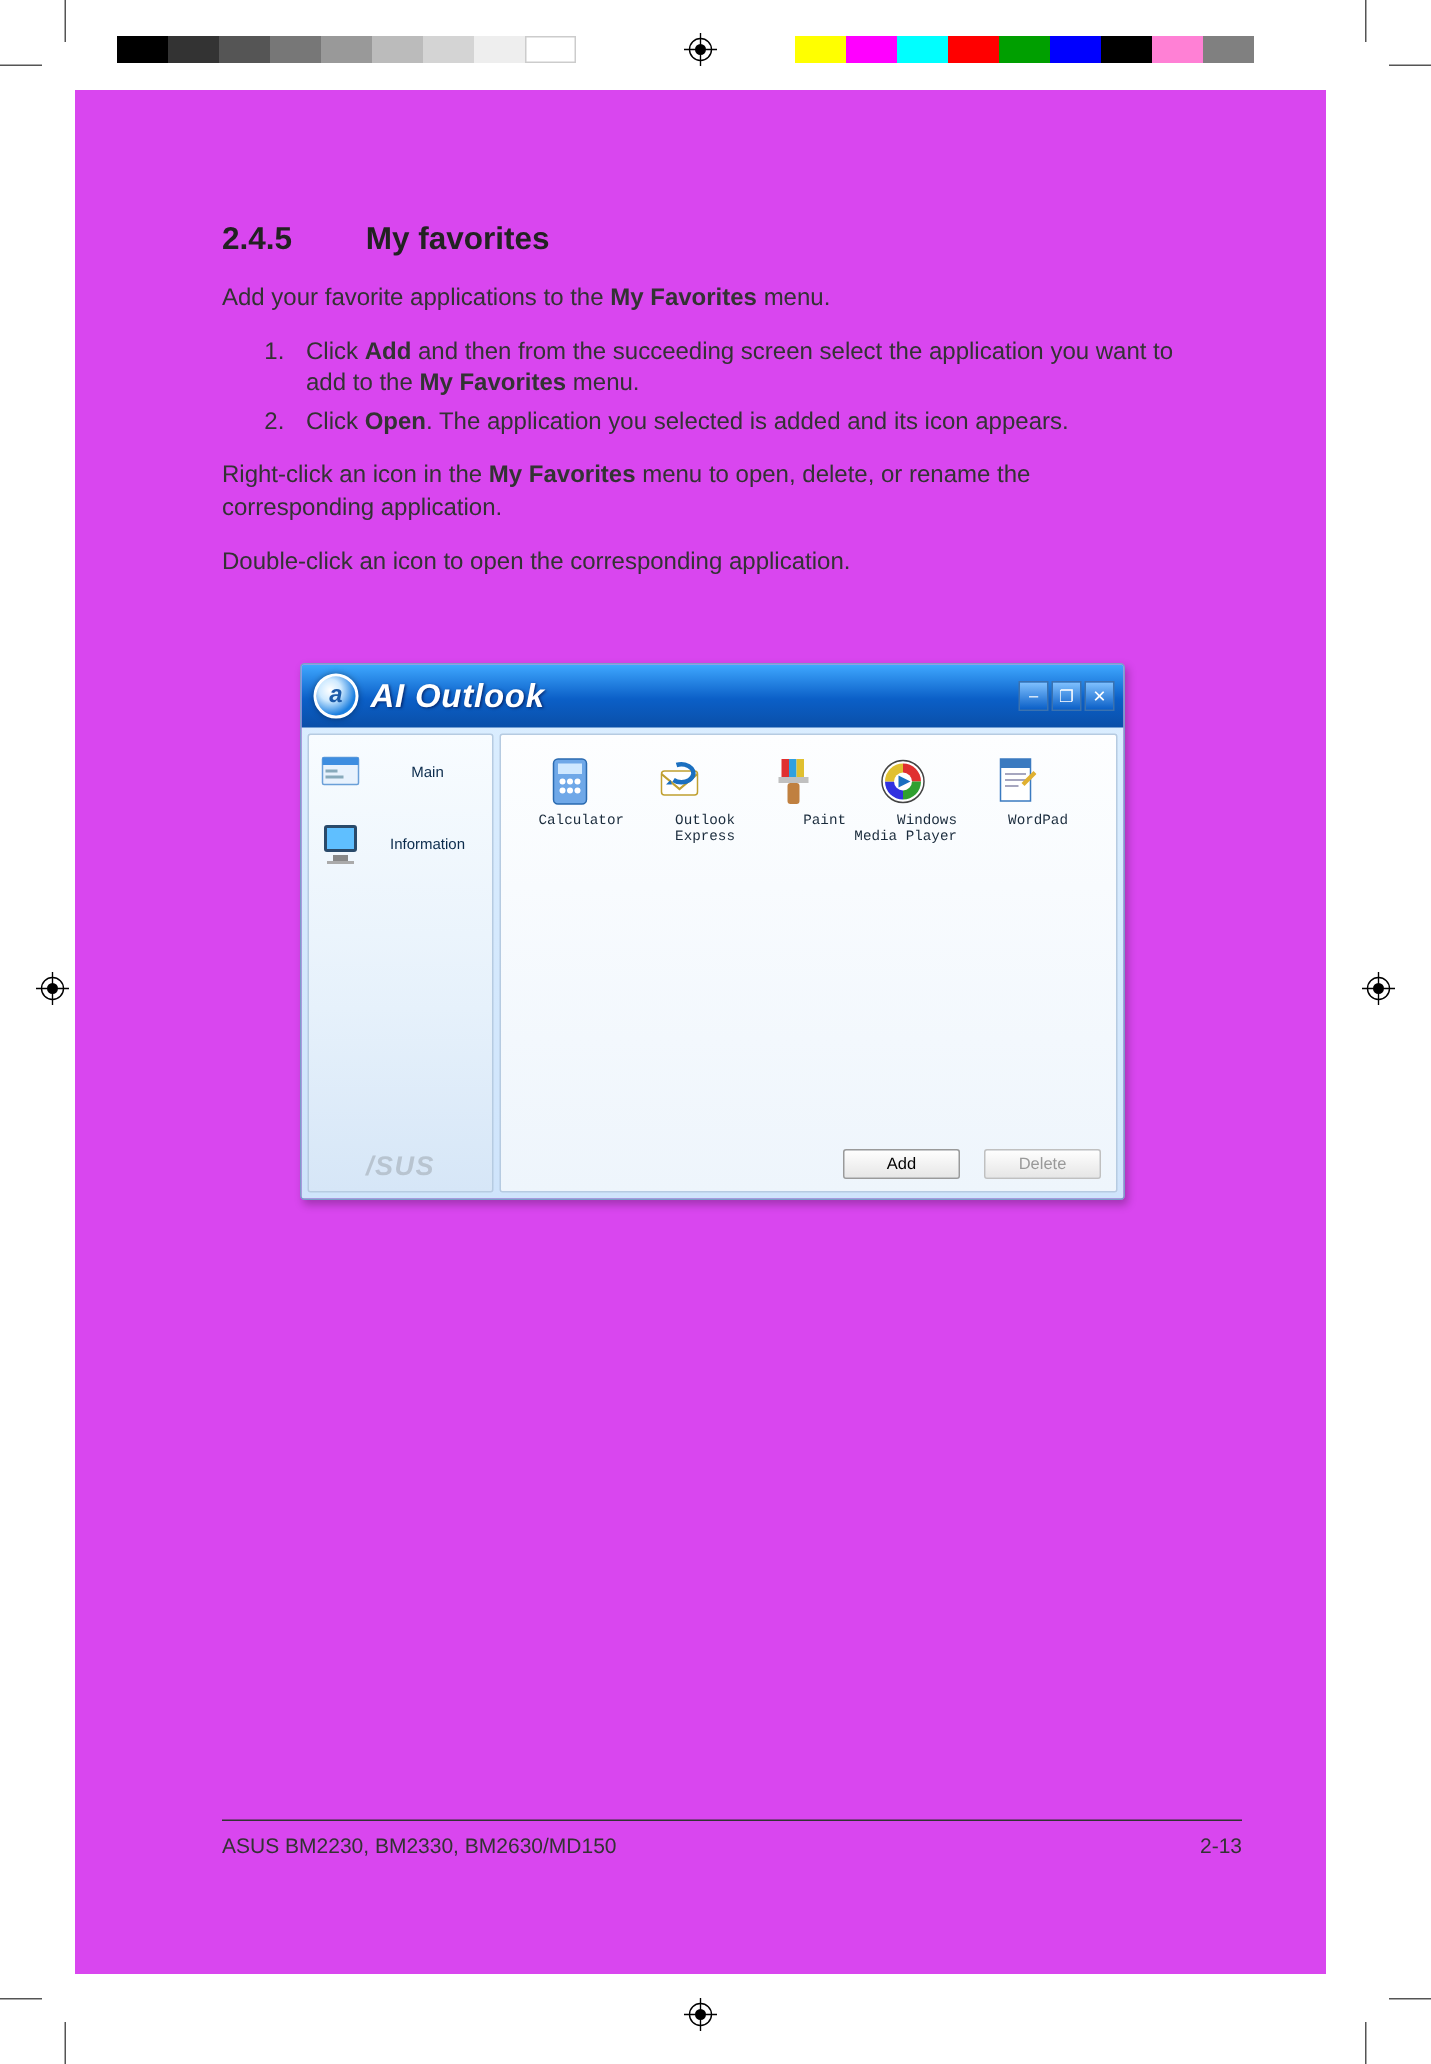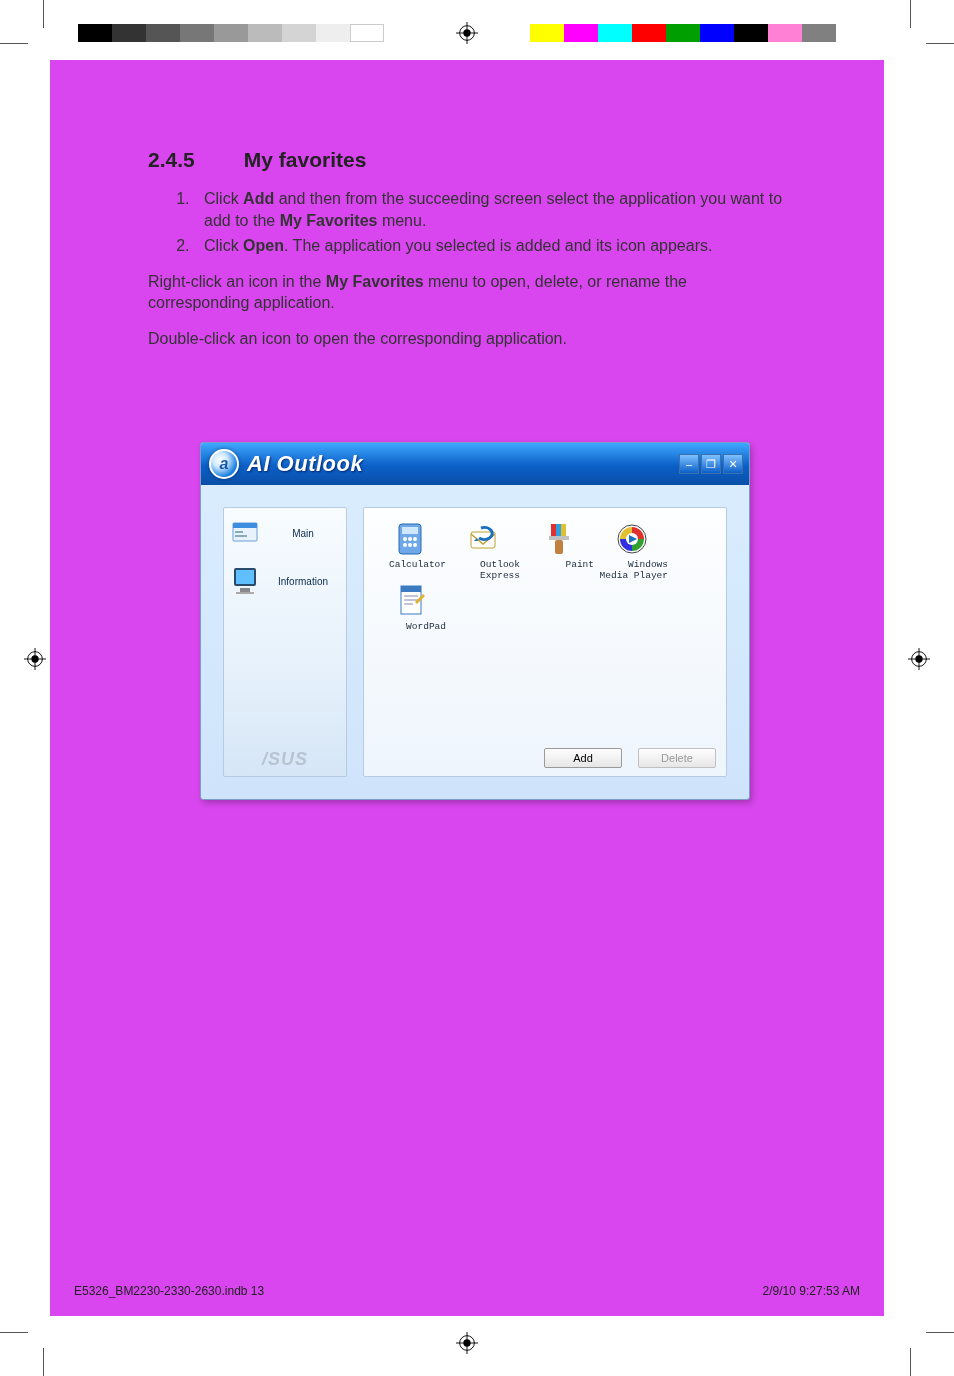--- a/index.html
+++ b/index.html
@@ -95,23 +95,23 @@
     background: linear-gradient(#7fc1ff, #0a5fc7);
     border: 1px solid #3a72b0;
     color: #fff;
     font-size: 11px;
     display:flex; align-items:center; justify-content:center;
     cursor: pointer;
   }
   .aim-body {
     display: flex;
     height: calc(100% - 42px);
-    padding: 22px;
+    padding: 4px;
     box-sizing: border-box;
-    gap: 16px;
+    gap: 4px;
   }
   .aim-sidebar {
     width: 124px;
     background: linear-gradient(#f8fcff, #e6f1fb 60%, #d6e6f7);
     border: 1px solid #b6cbe1;
     border-radius: 2px;
     display: flex;
     flex-direction: column;
     padding: 2px;
     box-sizing: border-box;
@@ -294,20 +294,23 @@
 </div>
 
 <div class="page">
 
   <div class="content">
     <h2>
       <span class="secnum">2.4.5</span>
       <span>My favorites</span>
     </h2>
 
+    <p>
+      <span>Add your favorite applications to the </span><b>My Favorites</b><span> menu.</span>
+    </p>
 
 
     <ol>
       <li>
         <span>Click </span><b>Add</b><span> and then from the succeeding screen select the application you want to add to the </span><b>My Favorites</b><span> menu.</span>
       </li>
       <li>
         <span>Click </span><b>Open</b><span>. The application you selected is added and its icon appears.</span>
       </li>
     </ol>
@@ -430,18 +433,18 @@
           </div>
         </div>
         <div class="aim-buttons">
           <button class="aim-btn">Add</button>
           <button class="aim-btn" disabled="">Delete</button>
         </div>
       </div>
     </div>
   </div>
 
-
-  <div class="print-tag">
-    <span>E5326_BM2230-2330-2630.indb   13</span>
-    <span>2/9/10   9:27:53 AM</span>
+  <div class="page-footer">
+    <span>ASUS BM2230, BM2330, BM2630/MD150</span>
+    <span>2-13</span>
   </div>
+
 </div>
 
 </body></html>

